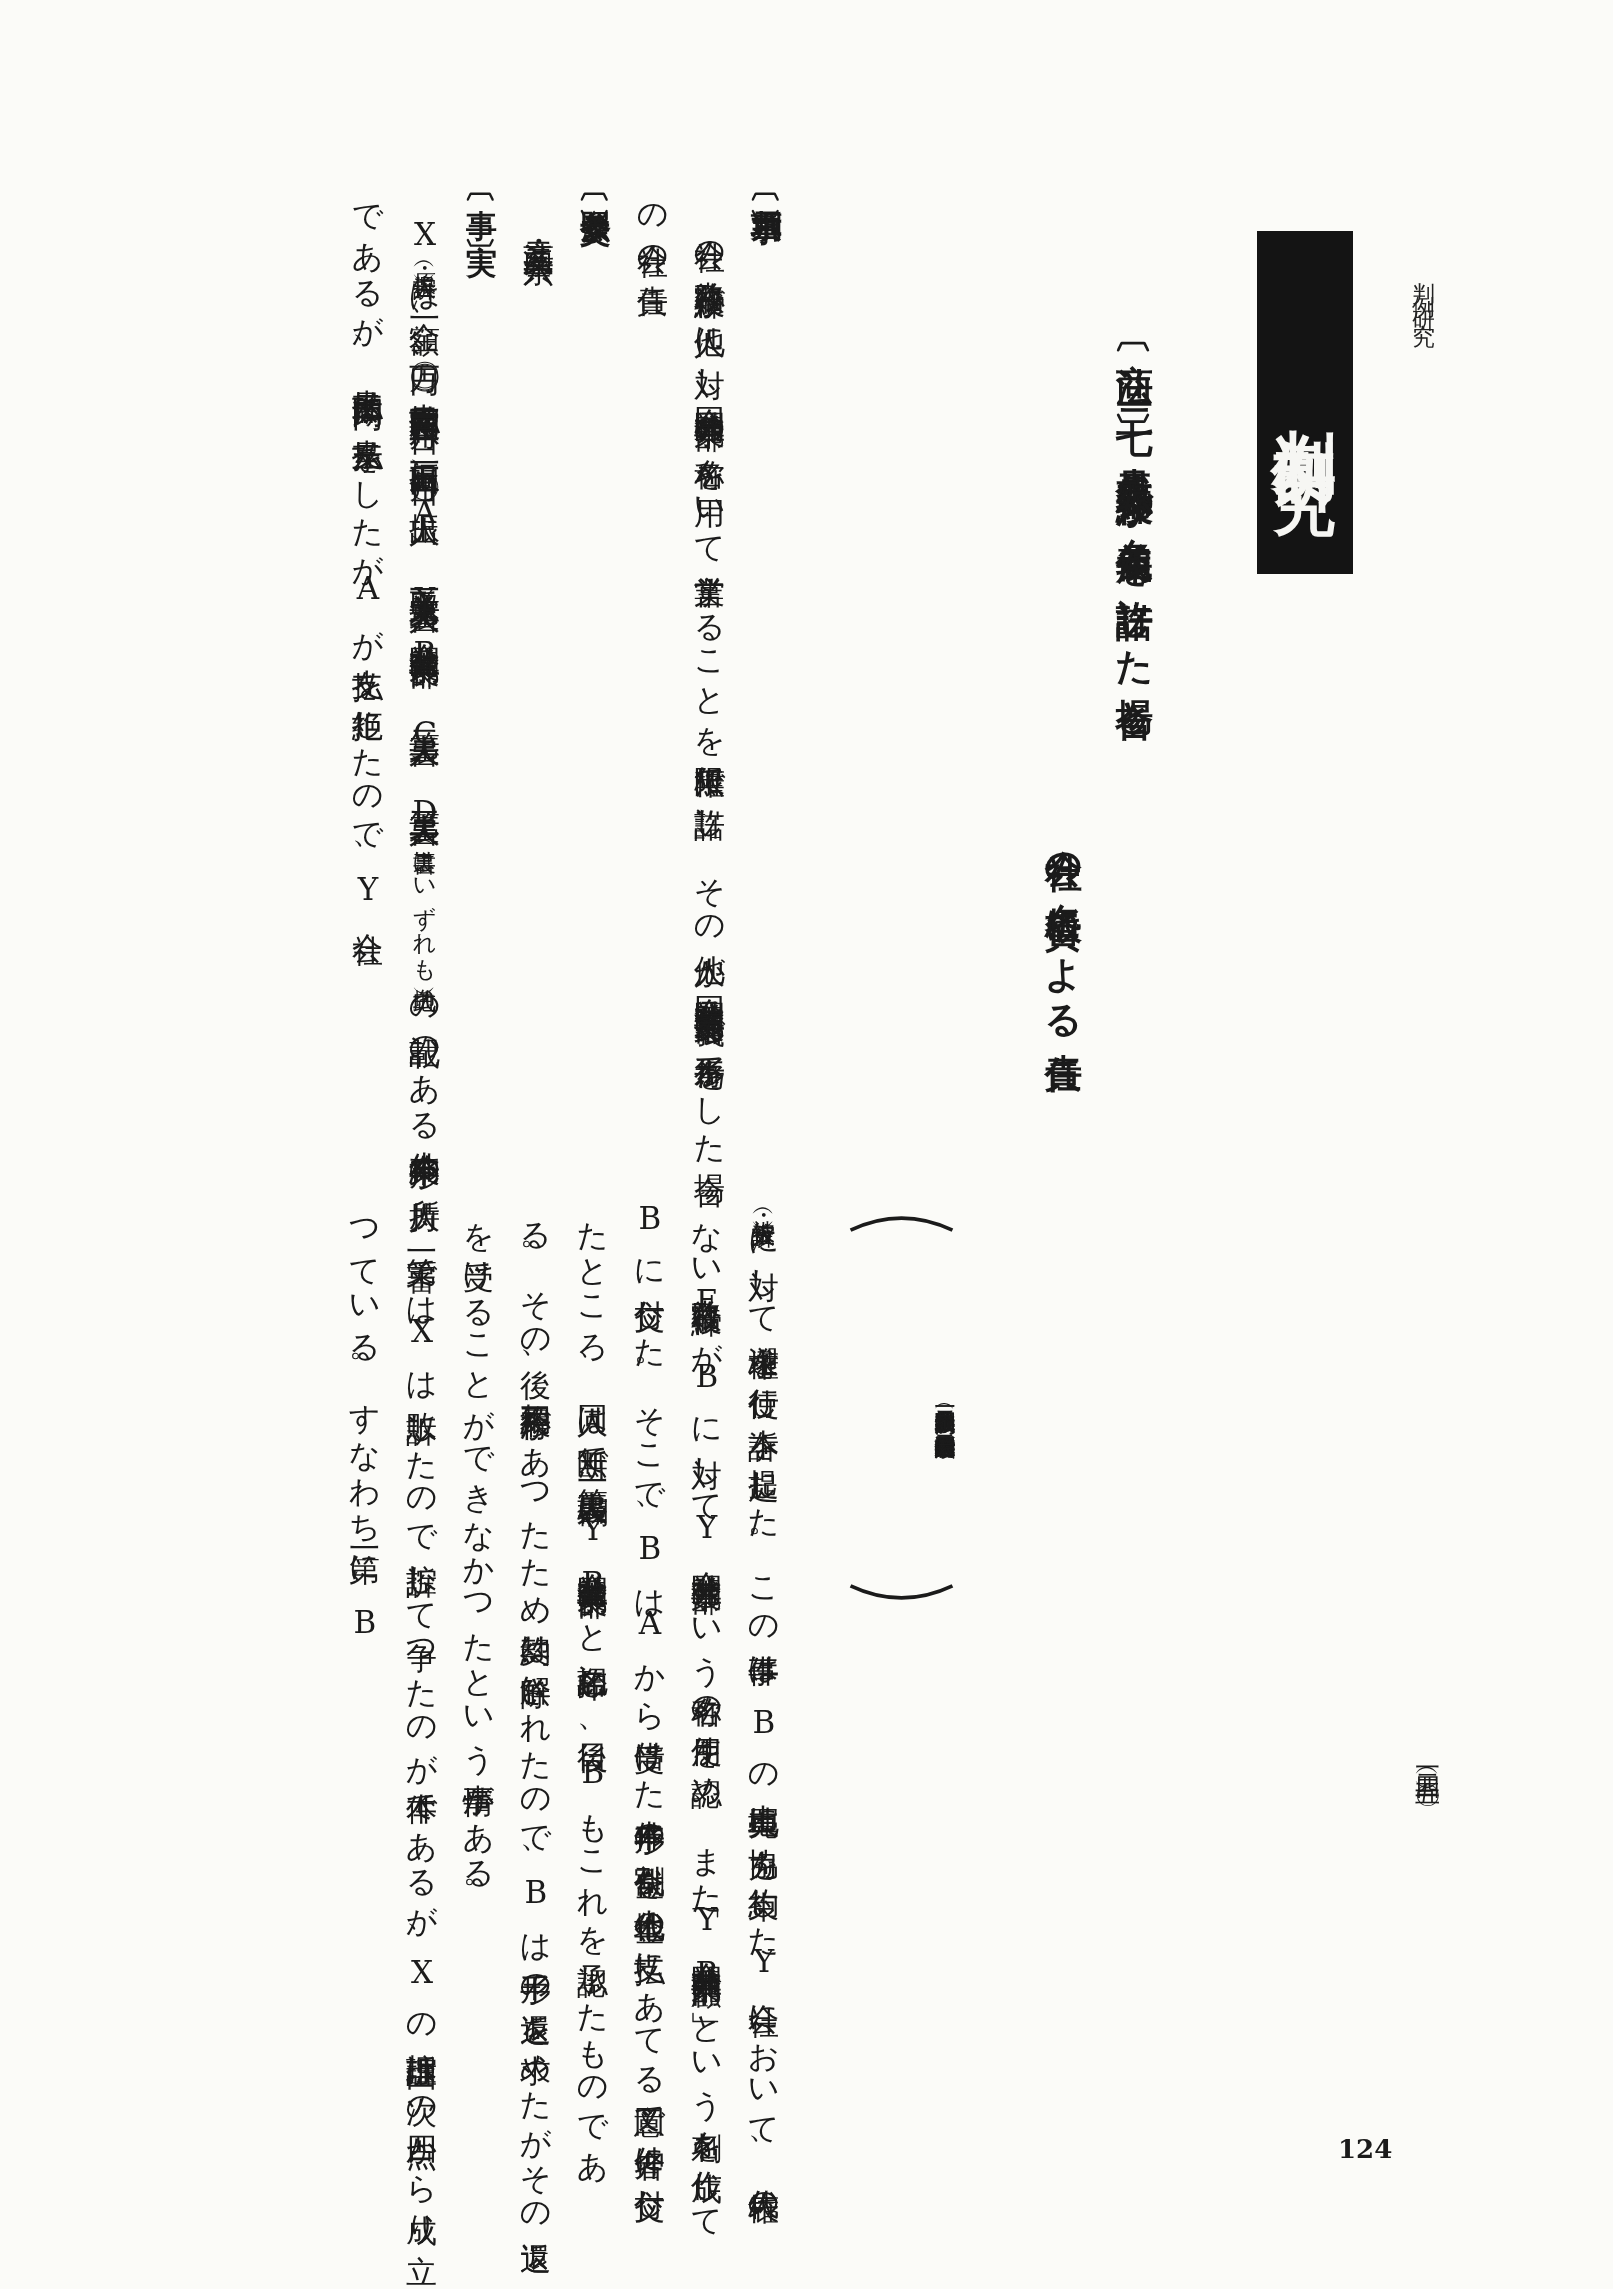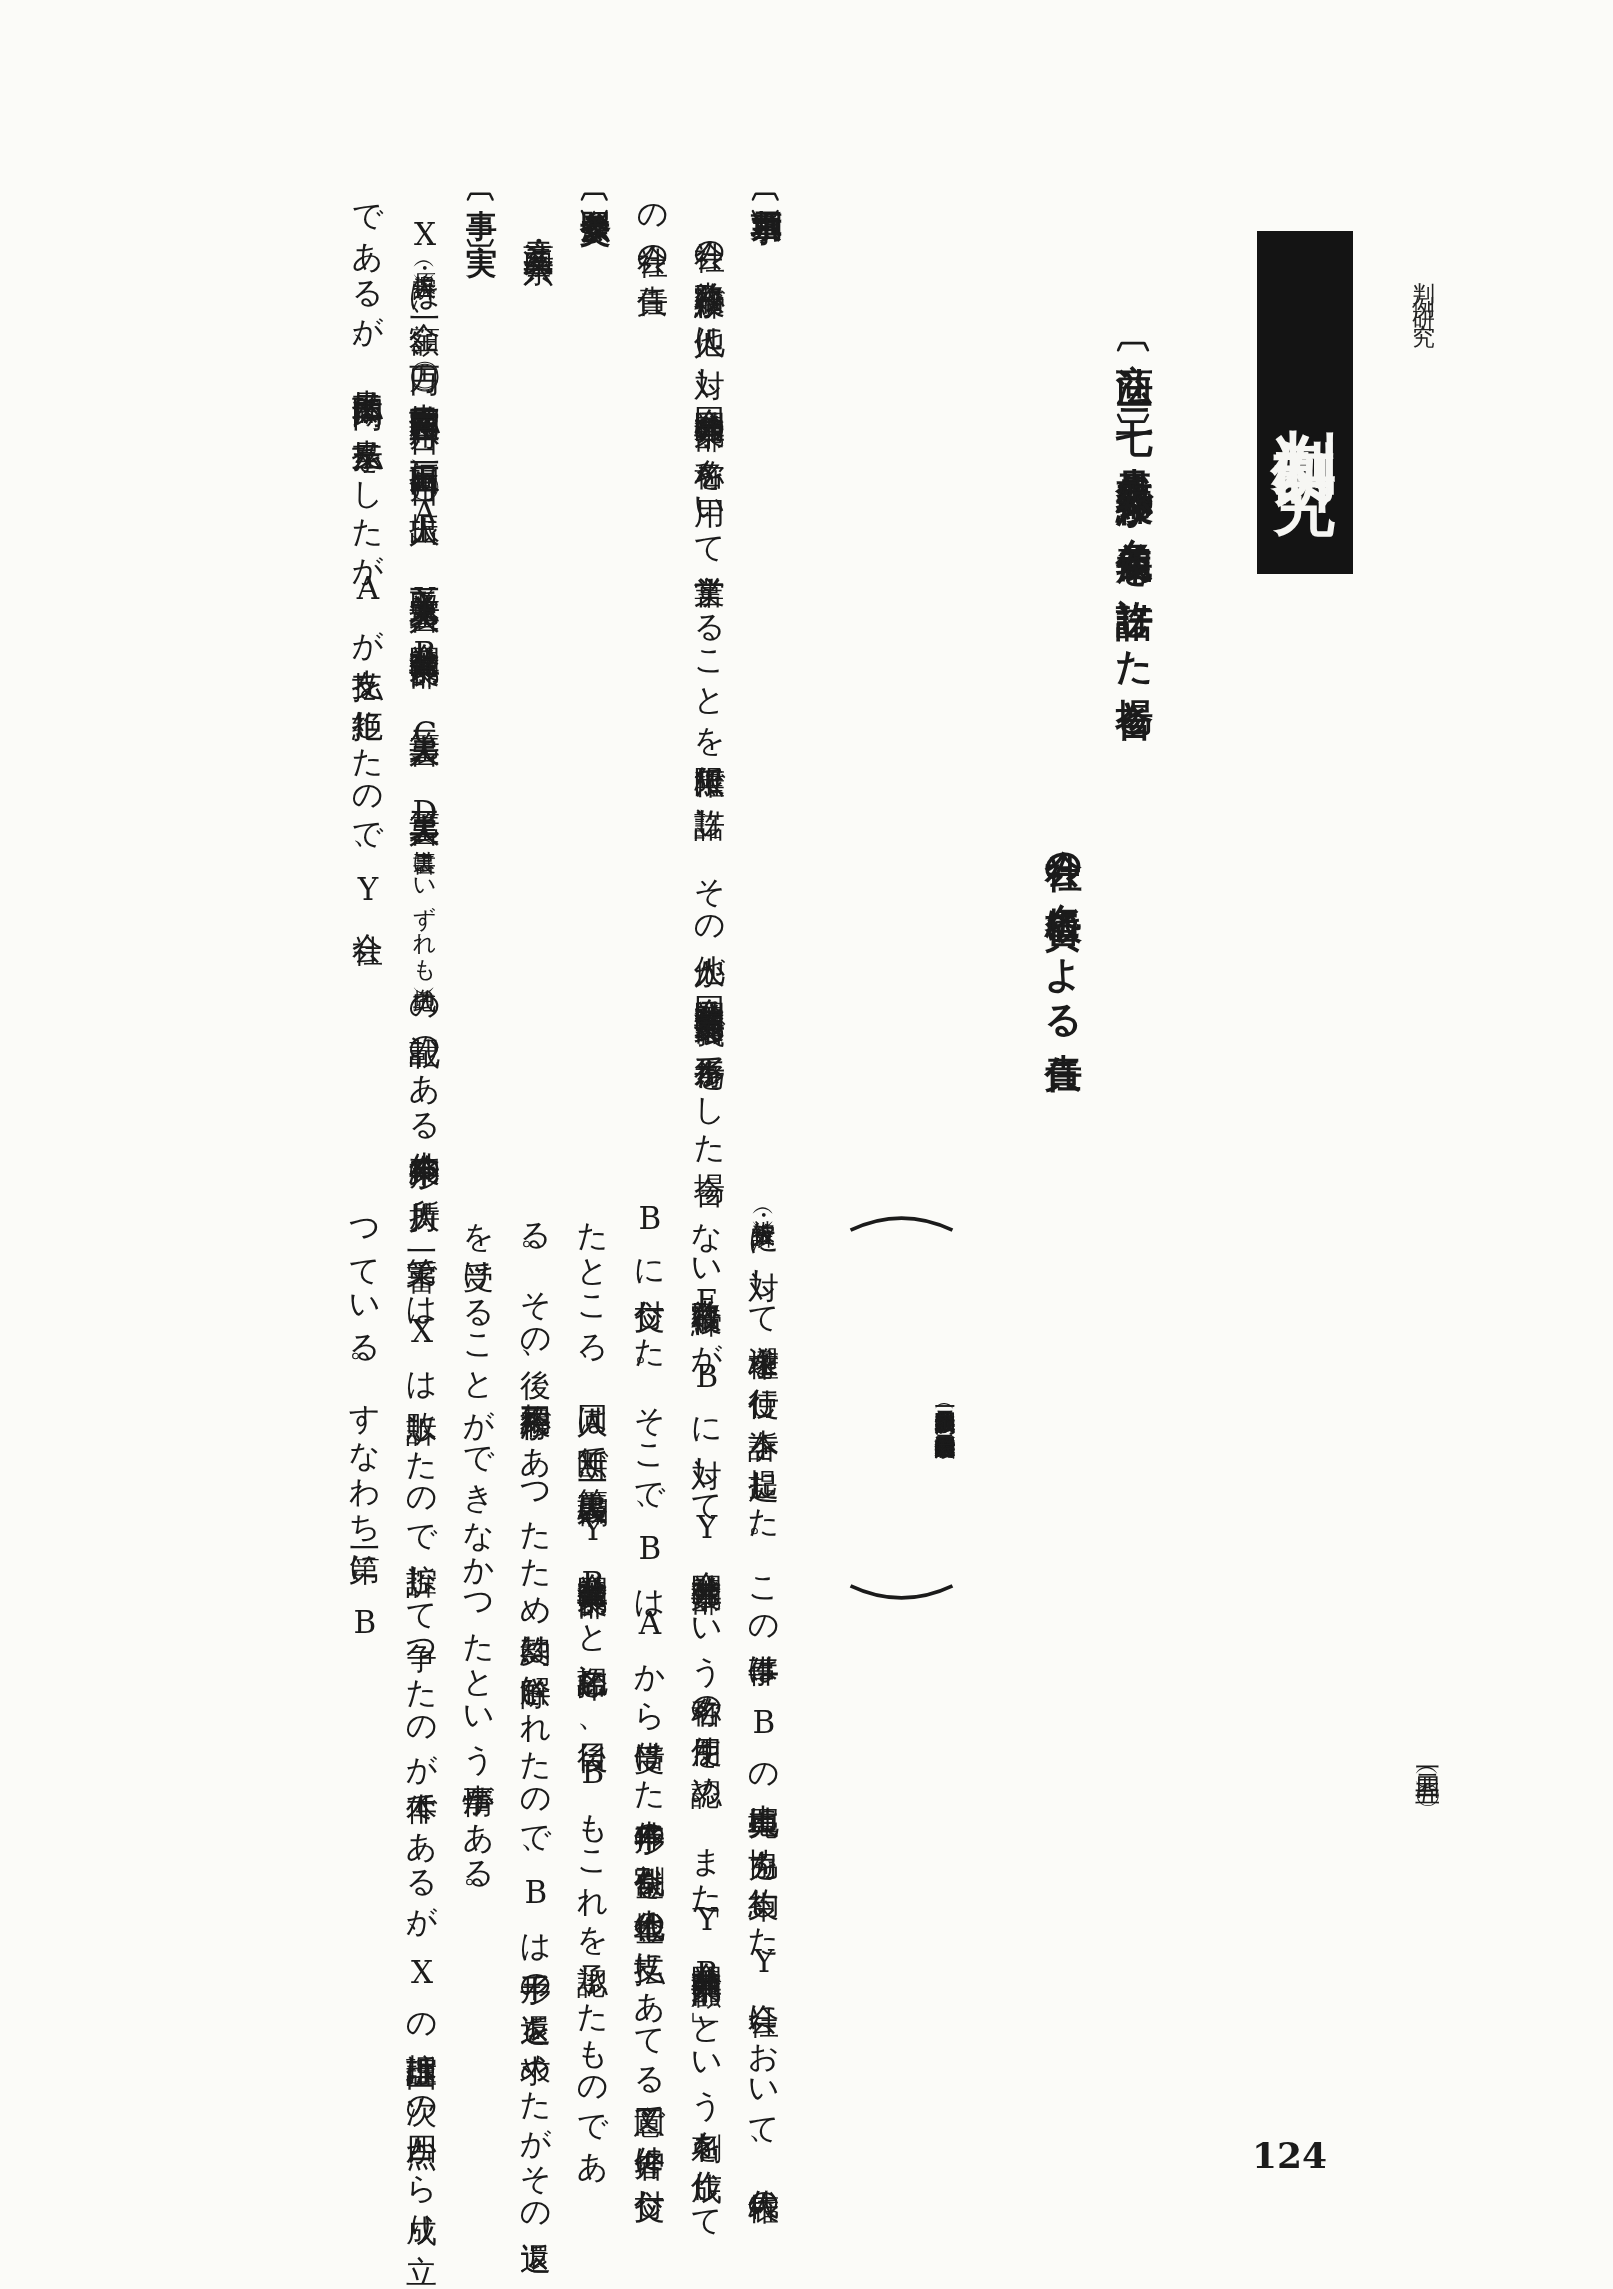--- a/index.html
+++ b/index.html
@@ -80,22 +80,22 @@
 
   
   .page-num-v{
     position:absolute;left:1411px;top:1754px;
     font-size:25px;letter-spacing:1.8px;
   }
   .page-num-v .vol{margin-block-start:44px;}
 
   
   .page-num-arabic{
-    position:absolute;left:1252px;top:2134px;
-    font-size:36px;font-weight:bold;
+    position:absolute;left:1338px;top:2134px;
+    font-size:26px;font-weight:bold;
     font-family:"DejaVu Serif","Liberation Serif",serif;
     text-align:right;
   }
 </style>
 </head>
 <body>
 
 <div class="page">
 
   <div class="running-head v">判例研究</div>

